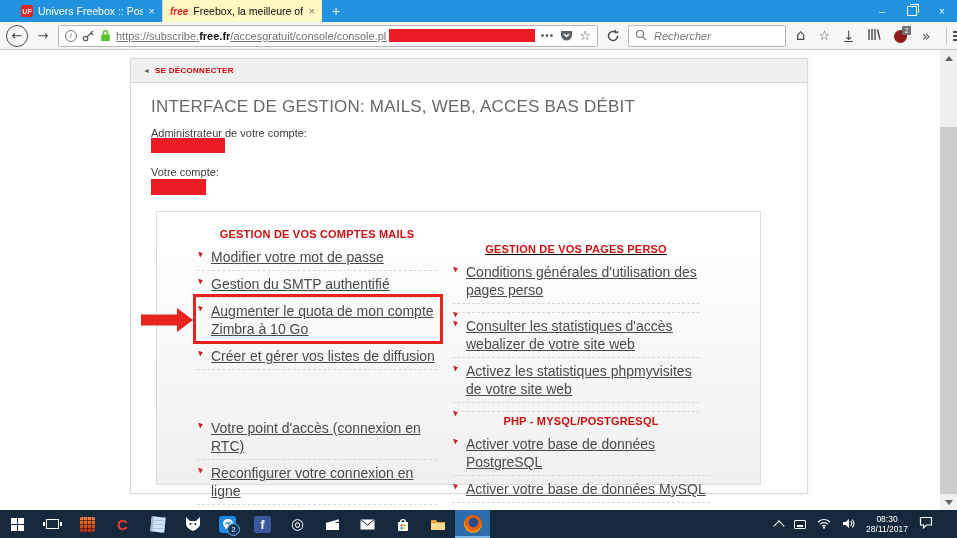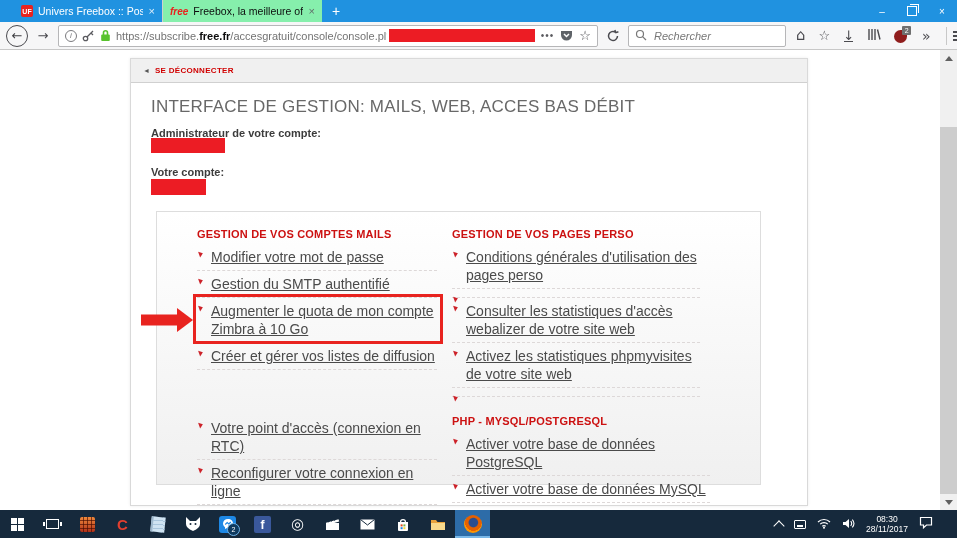--- a/index.html
+++ b/index.html
@@ -3,21 +3,21 @@
 <meta charset="utf-8">
 <style>
   html,body{margin:0;padding:0;}
   body{width:957px;height:538px;position:relative;overflow:hidden;background:#fff;
        font-family:"Liberation Sans",sans-serif;-webkit-font-smoothing:antialiased;}
 
   
   .titlebar{position:absolute;top:0;left:0;right:0;height:22px;background:#2092e0;display:flex;align-items:flex-end;}
   .tab{height:22px;display:flex;align-items:center;padding:0 7px;font-size:10.5px;box-sizing:border-box;}
   .tab-inactive{color:#fff;width:148px;margin-left:14px;}
-  .tab-active{background:#86efac;color:#0c0c0d;width:160px;border-left:1px solid #d0d0d0;}
+  .tab-active{background:#fef9c3;color:#0c0c0d;width:160px;border-left:1px solid #d0d0d0;}
   .fav-uf{width:12px;height:12px;background:#e8231f;color:#fff;font-size:7px;font-weight:bold;
           display:flex;align-items:center;justify-content:center;margin-right:5px;flex:none;border-radius:2px;}
   .fav-free{color:#e8231f;font-style:italic;font-weight:bold;font-size:10px;margin-right:5px;flex:none;}
   .tab-title{white-space:nowrap;overflow:hidden;flex:1;}
   .tab-close{margin-left:6px;font-size:11px;opacity:.85;flex:none;}
   .newtab{color:#fff;font-size:14px;margin:0 0 1px 10px;line-height:20px;}
   .wincontrols{position:absolute;right:0;top:0;height:22px;display:flex;}
   .wc{width:30px;height:22px;display:flex;align-items:center;justify-content:center;color:#fff;font-size:10px;}
   .wc-restore-glyph{width:8px;height:8px;border:1px solid #fff;position:relative;}
   .wc-restore-glyph:before{content:"";position:absolute;left:2px;top:-3px;width:8px;height:8px;border:1px solid #fff;border-left:none;border-bottom:none;}
@@ -28,21 +28,21 @@
   .navbtn{font-size:13px;color:#3e3e42;width:22px;text-align:center;flex:none;font-family:"DejaVu Sans",sans-serif;}
   .nav-back{width:22px;height:22px;border:1.5px solid #4a4a4f;border-radius:50%;display:flex;align-items:center;
             justify-content:center;margin-left:6px;box-sizing:border-box;}
   .nav-fwd{margin:0 4px;color:#4a4a4f;}
   .urlbar{width:540px;height:22px;background:#fff;border:1px solid #b6b6b8;border-radius:2px;display:flex;
           align-items:center;padding:0 6px;box-sizing:border-box;flex:none;}
   .ib{display:flex;align-items:center;margin-right:5px;flex:none;}
   .info-circle{width:12px;height:12px;border:1px solid #7a7a7e;border-radius:50%;color:#7a7a7e;font-size:8px;
                display:flex;align-items:center;justify-content:center;font-style:italic;box-sizing:border-box;}
   .url-text{font-size:11px;white-space:nowrap;overflow:hidden;}
-  .url-grey{color:#737373;} .url-domain{color:#0c0c0d;font-weight:bold;}
+  .url-grey{color:#737373;text-decoration:underline;} .url-domain{color:#0c0c0d;font-weight:bold;}
   .redact{background:#ec1c24;display:inline-block;}
   .redact-url{width:146px;height:13px;margin-left:2px;flex:none;}
   .urlbar .spacer{flex:1;}
   .dots{color:#5a5a5f;font-size:10px;letter-spacing:1px;margin:0 6px;flex:none;}
   .star{color:#4a4a4f;font-size:13px;margin-left:6px;flex:none;font-family:"DejaVu Sans",sans-serif;}
   .reload{margin:0 8px;flex:none;display:flex;}
   .searchbar{width:158px;height:22px;background:#fff;border:1px solid #b6b6b8;border-radius:2px;display:flex;
              align-items:center;padding:0 6px;box-sizing:border-box;flex:none;}
   .searchbar input{border:none;outline:none;width:110px;font-size:11px;margin-left:5px;background:transparent;
                    font-family:"Liberation Sans",sans-serif;}
@@ -55,39 +55,39 @@
   .ext-body{width:13px;height:13px;background:#8f1d1d;border-radius:7px 2px 7px 7px;position:absolute;left:0;bottom:0;}
   .ext-badge{position:absolute;top:-2px;right:-2px;min-width:9px;height:9px;background:#6f6f6f;color:#fff;
              font-size:7px;display:flex;align-items:center;justify-content:center;border-radius:1px;}
   .vsep{width:1px;height:18px;background:#c8c8c8;margin:0 2px;}
   .hamburger{display:flex;flex-direction:column;gap:2px;margin:0 10px 0 4px;}
   .hamburger i{display:block;width:13px;height:2px;background:#4a4a4f;}
 
   
   .viewport{position:absolute;top:50px;left:0;width:940px;height:460px;background:#fff;}
   .panel{position:absolute;left:130px;top:8px;width:676px;border:1px solid #d9d9d9;background:#fff;
-         box-shadow:0 0 3px rgba(0,0,0,.08);padding-bottom:20px;}
+         box-shadow:0 0 3px rgba(0,0,0,.08);padding-bottom:8px;}
   .panel-header{height:23px;background:#f0f0f0;border-bottom:1px solid #d0d0d0;display:flex;align-items:center;padding:0 12px;}
   .logout-arrow{color:#555;font-size:7px;margin-right:5px;}
   .logout{color:#d00000;font-size:8px;font-weight:bold;letter-spacing:.3px;}
   .page-title{color:#686868;font-size:17px;font-weight:normal;margin:14px 0 10px 20px;letter-spacing:.2px;}
   .acct{margin-left:20px;}
-  .acct-label{font-size:11px;font-weight:bold;color:#3c3c3c;}
+  .acct-label{font-size:11px;font-weight:normal;color:#3c3c3c;}
   .redact-admin{width:74px;height:15px;margin-top:-3px;}
   .redact-votre{width:55px;height:16px;margin-top:1px;}
   .acct-row2{margin-top:9px;}
 
   .sections-box{position:relative;margin:12px 0 0 25px;width:605px;height:274px;border:1px solid #ddd;
                 background:linear-gradient(#ffffff,#f0f0f0);box-sizing:border-box;}
   .col{position:absolute;}
   .c1{left:40px;top:16px;width:240px;}
-  .c2{left:295px;top:16px;width:248px;}
+  .c2{left:295px;top:31px;width:248px;text-decoration:underline;}
   .c3{left:40px;top:203px;width:240px;}
   .c4{left:295px;top:203px;width:258px;}
-  .sec-title{color:#cc1111;font-size:11px;font-weight:bold;margin-bottom:4px;letter-spacing:.2px;}
+  .sec-title{color:#cc1111;font-size:11px;font-weight:bold;margin-bottom:4px;letter-spacing:.2px;text-align:center;}
   .link-row{position:relative;padding:4px 0 4px 14px;border-bottom:1px dashed #ddd8d8;}
   .bullet{position:absolute;left:2px;top:7px;width:0;height:0;border-left:4px solid #cc2229;
           border-top:3px solid transparent;border-bottom:3px solid transparent;transform:rotate(-20deg);}
   .plink{font-size:14px;color:#4a4a4a;text-decoration:underline;line-height:13px;}
   .hl-box{position:absolute;left:-4px;right:-6px;top:-4px;bottom:-2px;border:3px solid #e8231f;pointer-events:none;}
   .hl-arrow{position:absolute;left:-56px;top:50%;transform:translateY(-50%);width:52px;height:26px;}
   .hl-arrow .shaft{position:absolute;left:0;top:50%;transform:translateY(-50%);width:37px;height:11px;background:#e8231f;}
   .hl-arrow .head{position:absolute;right:0;top:50%;transform:translateY(-50%);width:0;height:0;
                   border-left:16px solid #e8231f;border-top:12px solid transparent;border-bottom:12px solid transparent;}
 

